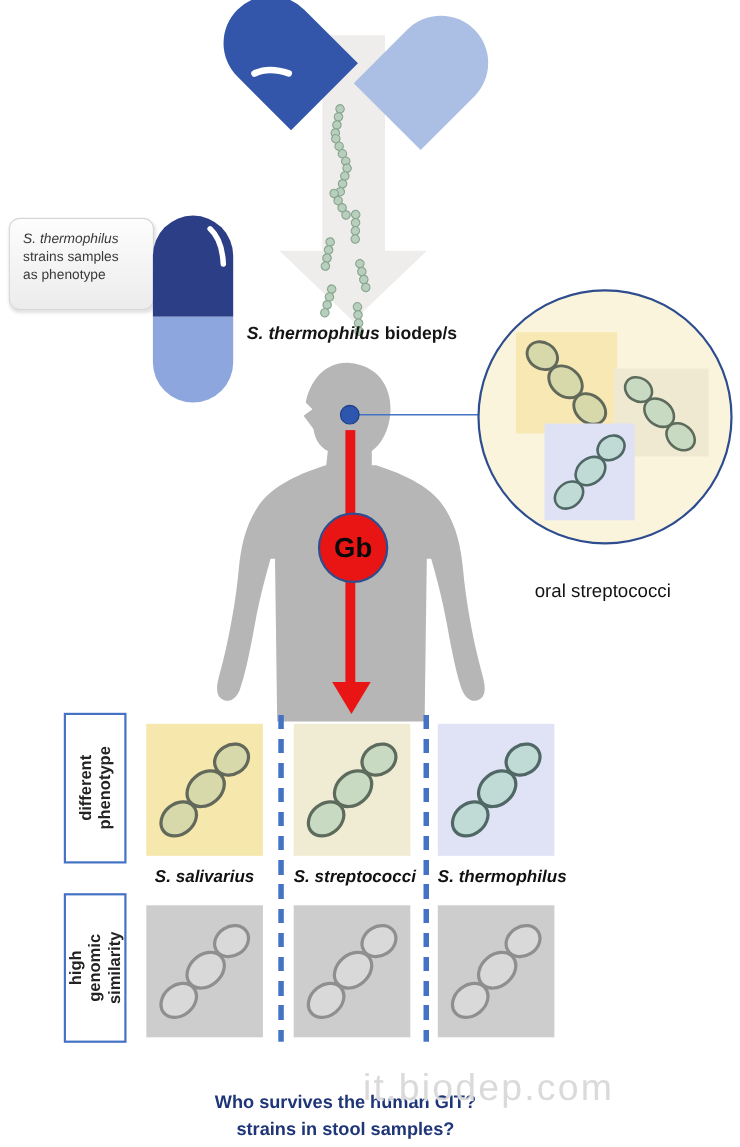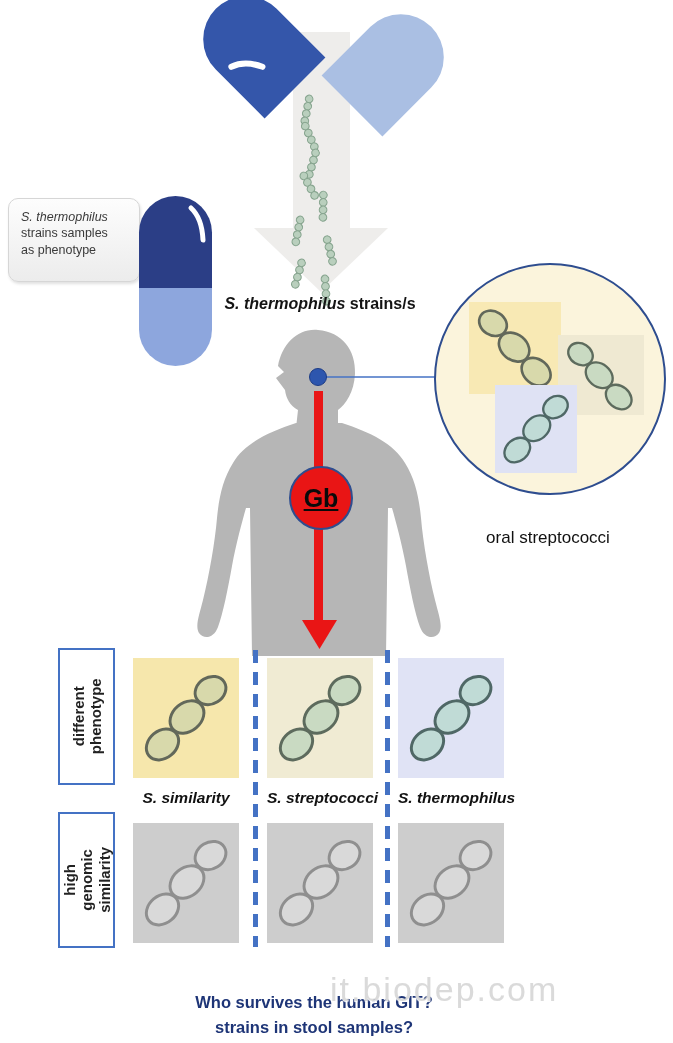--- a/index.html
+++ b/index.html
@@ -52,21 +52,21 @@
 
   
   .mouth-dot{
     left:309px;top:368px;width:18px;height:18px;z-index:4;
     background:#2d56ae;border:1px solid #1d3c86;border-radius:50%;box-sizing:border-box;
   }
   .gb-circle{
     left:289px;top:466px;width:64px;height:64px;z-index:4;
     background:#e91515;border:2.5px solid #2e4d8f;border-radius:50%;
     display:flex;align-items:center;justify-content:center;box-sizing:border-box;
-    font-size:25px;font-weight:600;color:#0a0a0a;text-decoration:underline;
+    font-size:25px;font-weight:600;color:#0a0a0a;
   }
 
   
   .rowbox{
     left:58px;width:57px;z-index:3;background:#fff;
     border:2px solid #4472c4;box-sizing:border-box;
     display:flex;align-items:center;justify-content:center;
   }
   .rowbox-text{
     transform:rotate(-90deg);width:132px;text-align:center;
@@ -168,21 +168,21 @@
 
   <div class="abs vcap">
     <div class="vcap-top"></div>
     <div class="vcap-bot"></div>
     <svg width="73" height="170">
       <path d="M52,12 q11,10 12,32" stroke="#ffffff" stroke-width="5" fill="none" stroke-linecap="round"></path>
     </svg>
   </div>
 
   <div class="abs strain-caption">
-    <span class="sp">S. thermophilus</span><span> strains/s</span>
+    <span class="sp">S. thermophilus</span><span> biodep/s</span>
   </div>
 
   <div class="abs mouth-dot"></div>
 
   <div class="abs oral-circle">
     <div class="sq sq-yellow">
       <svg width="88" height="88" viewBox="0 0 100 100" class="flip" style="color:#d8d9ab;--cs:#62685a">
         <use href="#chain"></use>
         </svg>
     </div>
@@ -222,21 +222,21 @@
     <svg width="98" height="104" viewBox="0 0 100 100" style="color:#c9dac2;--cs:#5d6b5d">
         <use href="#chain"></use>
       </svg>
   </div>
   <div class="abs cell" style="left:398px;top:658px;width:106px;height:120px;background:#e0e3f5">
     <svg width="98" height="104" viewBox="0 0 100 100" style="color:#c0dbd6;--cs:#4f6866">
         <use href="#chain"></use>
       </svg>
   </div>
 
-  <div class="abs col-label" style="left:133px;width:106px">S. similarity</div>
+  <div class="abs col-label" style="left:133px;width:106px">S. salivarius</div>
   <div class="abs col-label" style="left:267px;width:106px">S. streptococci</div>
   <div class="abs col-label" style="left:398px;width:106px">S. thermophilus</div>
 
   <div class="abs cell" style="left:133px;top:823px;width:106px;height:120px;background:#cdcdcd">
     <svg width="98" height="104" viewBox="0 0 100 100" style="color:#d9d9d9;--cs:#8f8f8f">
         <use href="#chain"></use>
       </svg>
   </div>
   <div class="abs cell" style="left:267px;top:823px;width:106px;height:120px;background:#cdcdcd">
     <svg width="98" height="104" viewBox="0 0 100 100" style="color:#d9d9d9;--cs:#8f8f8f">

